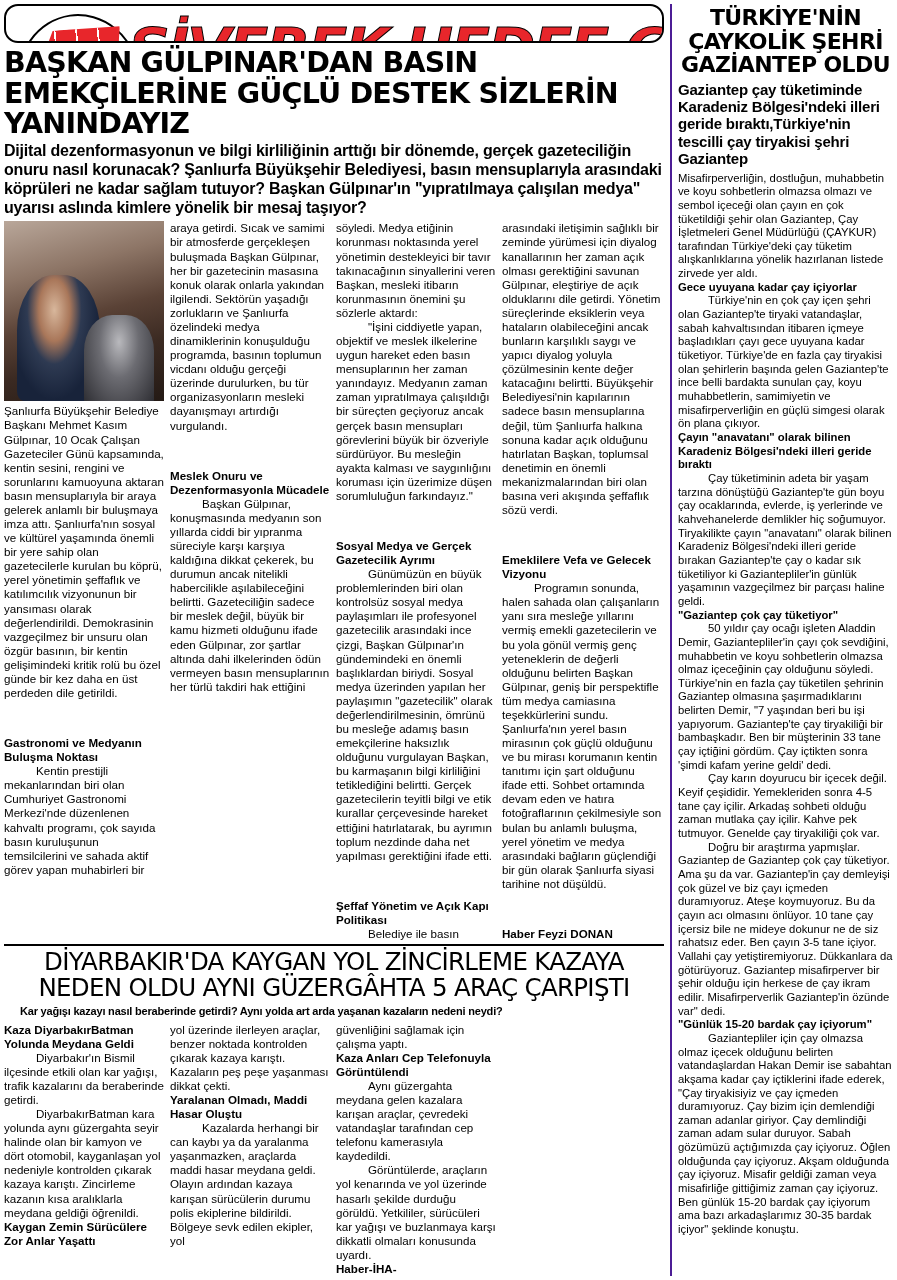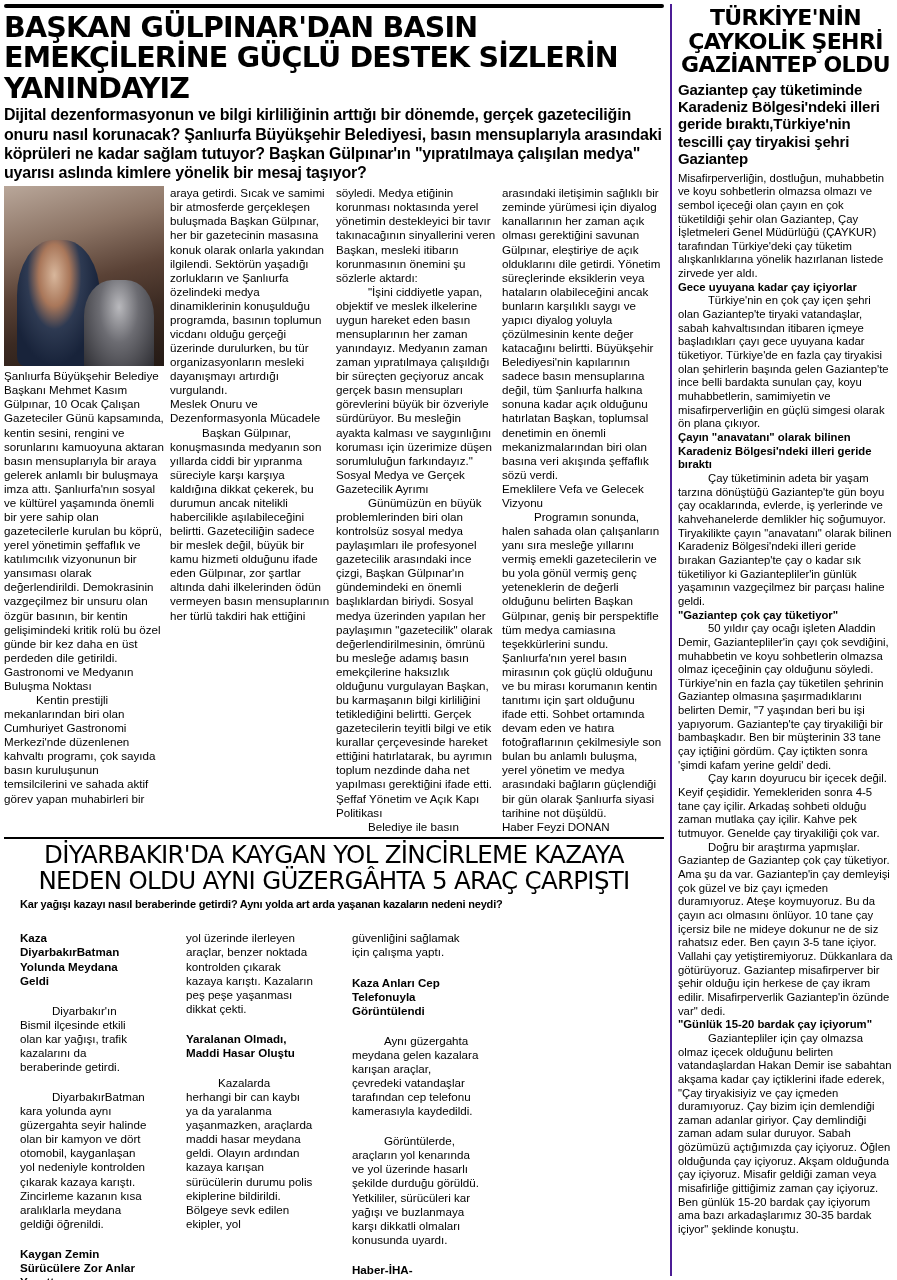--- a/index.html
+++ b/index.html
@@ -68,21 +68,21 @@
     text-align:left;letter-spacing:-0.8px;
     margin:2px 0 0 0;
   }
   .art1-lead{
     font-weight:bold;font-size:16px;line-height:1.2;
     margin:1px 0 4px 0;letter-spacing:-0.2px;
   }
   .art1-body{display:flex;gap:6px;}
   .col{width:160px;font-size:11.6px;line-height:1.215;text-align:left;}
   .col p{margin:0;}
-  .col .sub{font-weight:normal;}
+  .col .sub{font-weight:bold;margin-top:36px;}
   .col .ind{text-indent:32px;}
   .photo1{
     width:160px;height:180px;
     background:linear-gradient(165deg,#b9a79a 0%,#8d7566 28%,#5a4236 52%,#3b2a22 72%,#241a15 100%);
     position:relative;overflow:hidden;margin-bottom:3px;
   }
   .photo1:before{
     content:"";position:absolute;left:8%;top:30%;width:52%;height:70%;
     background:radial-gradient(ellipse at 45% 28%,#d8b79c 0%,#a9775a 24%,#2e3a52 42%,#18233a 70%);
     border-radius:44% 44% 8% 8%;
@@ -99,21 +99,21 @@
     font-family:"DejaVu Sans",sans-serif;
     font-weight:normal;font-size:24.5px;line-height:1.07;
     text-align:center;letter-spacing:-0.7px;margin:0;
   }
   .art2-lead{
     font-weight:bold;font-size:11px;line-height:1.2;
     margin:4px 0 4px 16px;letter-spacing:-0.2px;
   }
   .art2-body{display:flex;gap:6px;}
   .col2{width:160px;font-size:11.6px;line-height:1.215;}
-  .col2 p{margin:16px;}
+  .col2 p{margin:0;}
   .col2 .sub{font-weight:bold;}
   .col2 .ind{text-indent:32px;}
   .photo2{
     width:160px;height:126px;margin-bottom:3px;
     background:linear-gradient(to bottom,#d9dbdc 0%,#c8cacb 40%,#b9bbbc 62%,#cfd1d2 100%);
     position:relative;overflow:hidden;
   }
   .p2-truck{
     position:absolute;left:6%;top:26%;width:66%;height:42%;
     background:#e9e9e9;border:1px solid #9a9a9a;

